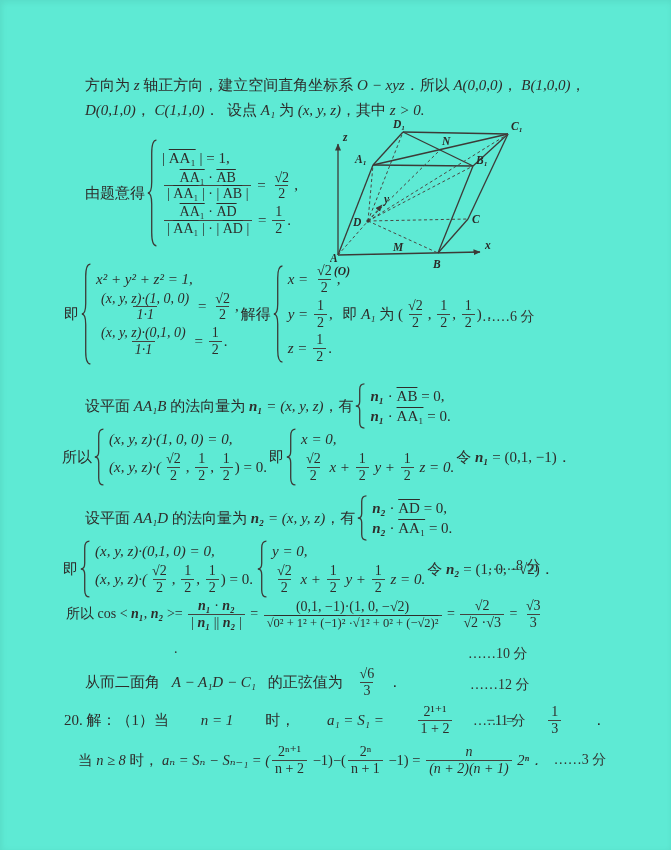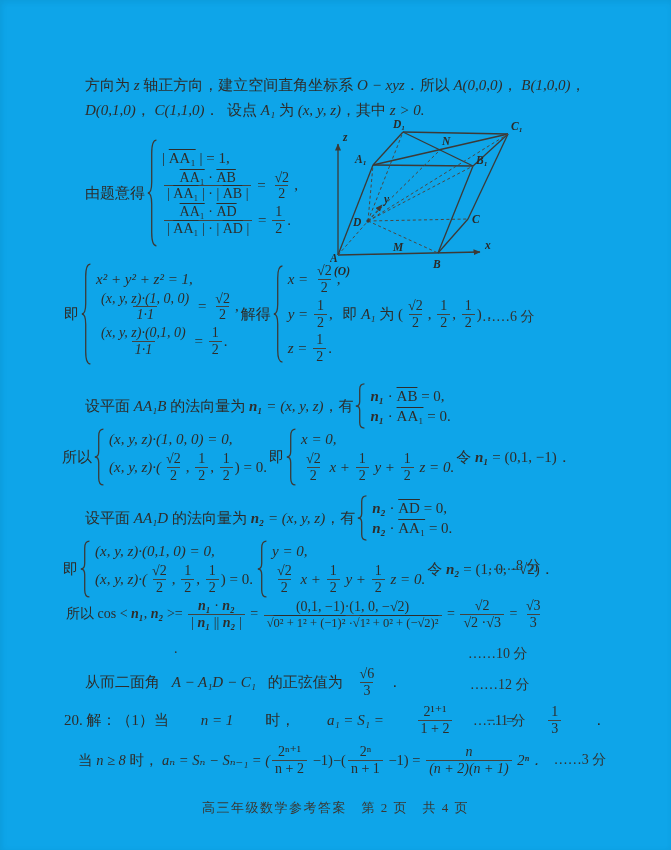--- a/index.html
+++ b/index.html
@@ -1,16 +1,16 @@
 <!DOCTYPE html>
 <html><head>
 <meta charset="utf-8">
 <style>
   html,body{margin:0;padding:0;background:#ffffff;}
-  .page{position:relative;width:671px;height:850px;background:#0ea5e9;overflow:hidden;
+  .page{position:relative;width:671px;height:850px;background:#5eead4;overflow:hidden;
         font-family:"Liberation Serif","DejaVu Serif",serif;color:#2e2d2b;}
   .page::before{content:"";position:absolute;inset:0;pointer-events:none;
         box-shadow:inset 0 3px 6px rgba(0,0,0,0.04), inset 3px 0 6px rgba(0,0,0,0.03);}
   .line{position:absolute;display:flex;align-items:center;white-space:pre;font-size:15px;}
   .row{display:flex;align-items:center;white-space:pre;margin:1px 0;min-height:18px;}
   .col{display:inline-flex;flex-direction:column;align-items:flex-start;margin-left:4px;}
   .sys{display:inline-flex;align-items:center;margin:0 2px;}
   .it{font-style:italic;}
   .bv{font-weight:700;font-style:italic;}
   .vec{text-decoration:overline;text-align:center;}
@@ -294,15 +294,14 @@
     <span>当 </span><span class="it">n ≥ 8</span><span> 时， </span><span class="it">aₙ = Sₙ − Sₙ₋₁ = (</span>
     <span class="fr"><span class="fn">2ⁿ⁺¹</span><span class="fd">n + 2</span></span>
     <span> −1)−(</span>
     <span class="fr"><span class="fn">2ⁿ</span><span class="fd">n + 1</span></span>
     <span> −1) = </span>
     <span class="fr it"><span class="fn">n</span><span class="fd">(n + 2)(n + 1)</span></span>
     <span class="it"> 2ⁿ．</span>
     <span class="score" style="position:static;margin-left:10px;">……3 分</span>
   </div>
 
-  <div class="footer" style="top:799px;">高三年级数学参考答案　第 2 页　共 4 页</div>
 
 </div>
 
 </body></html>

